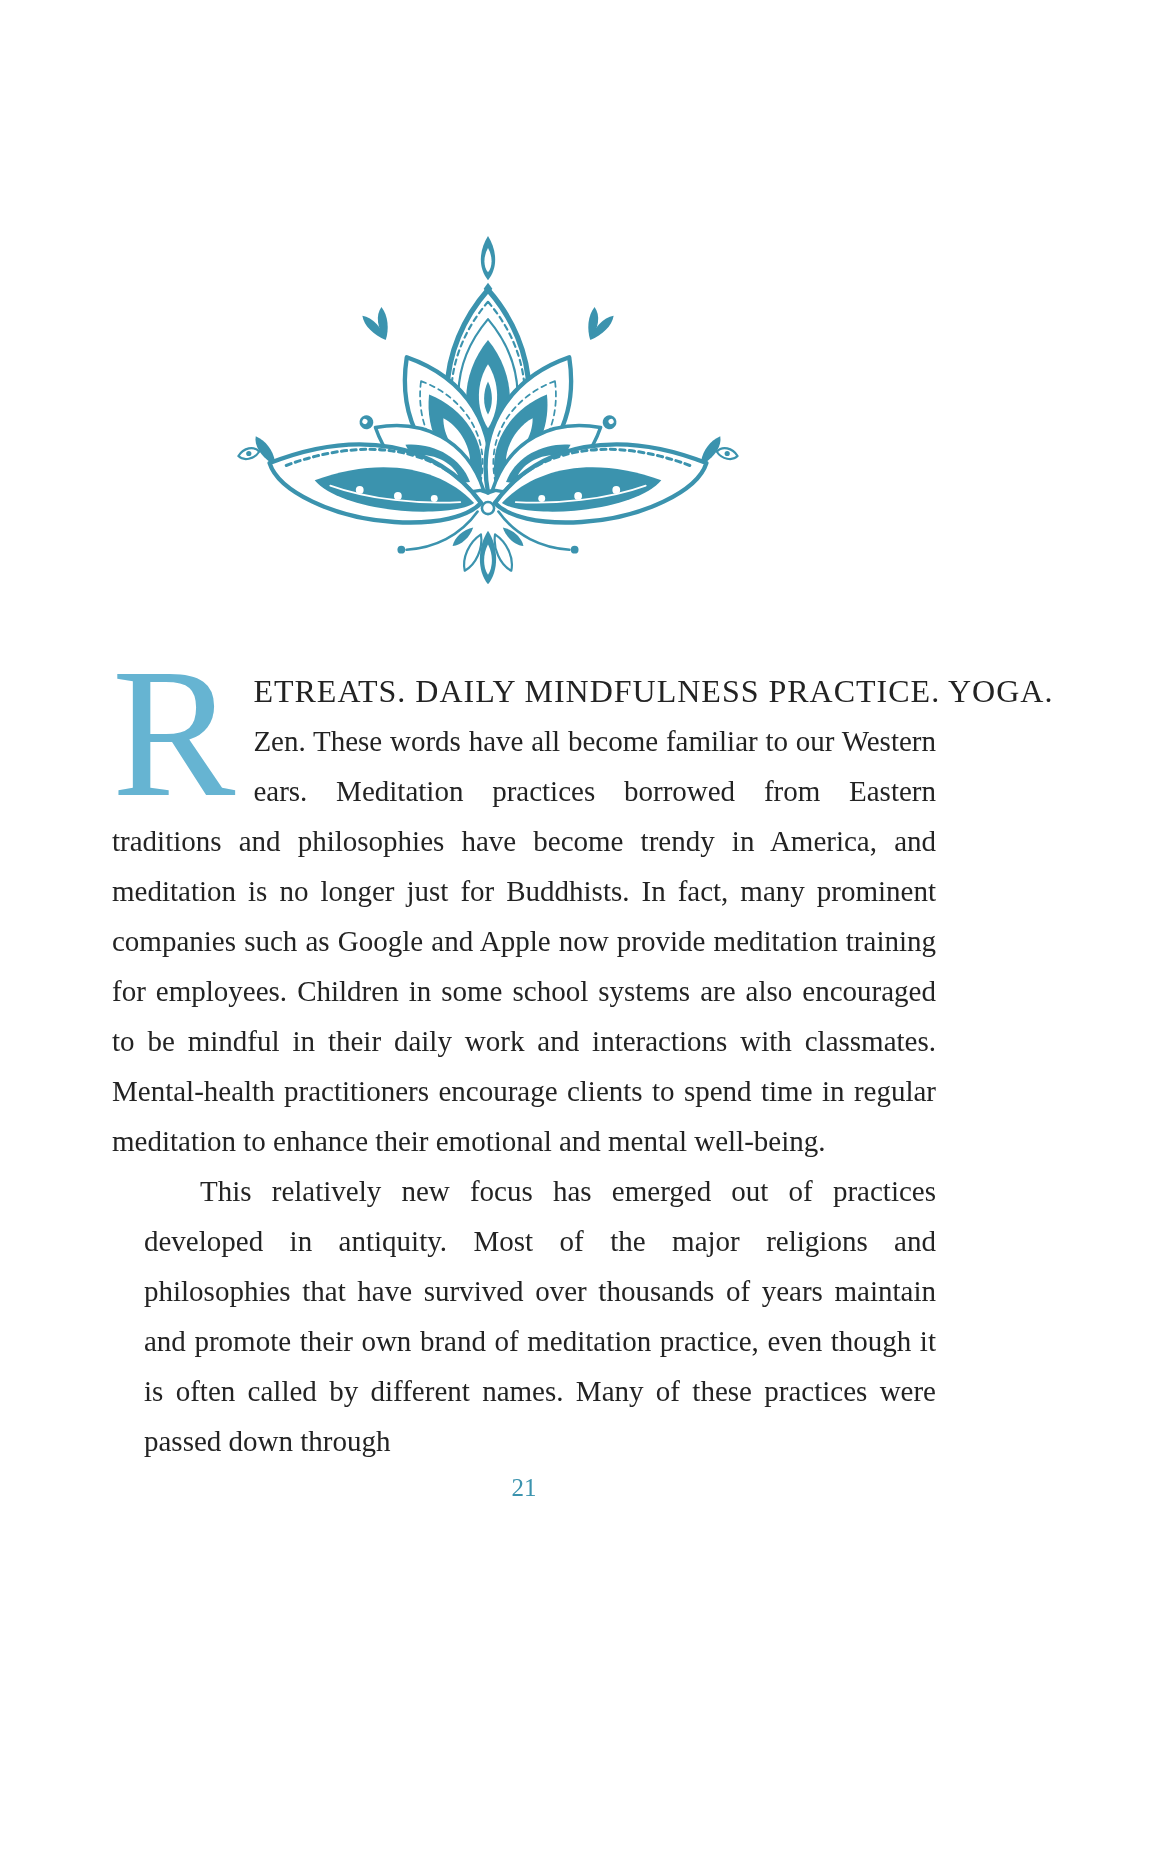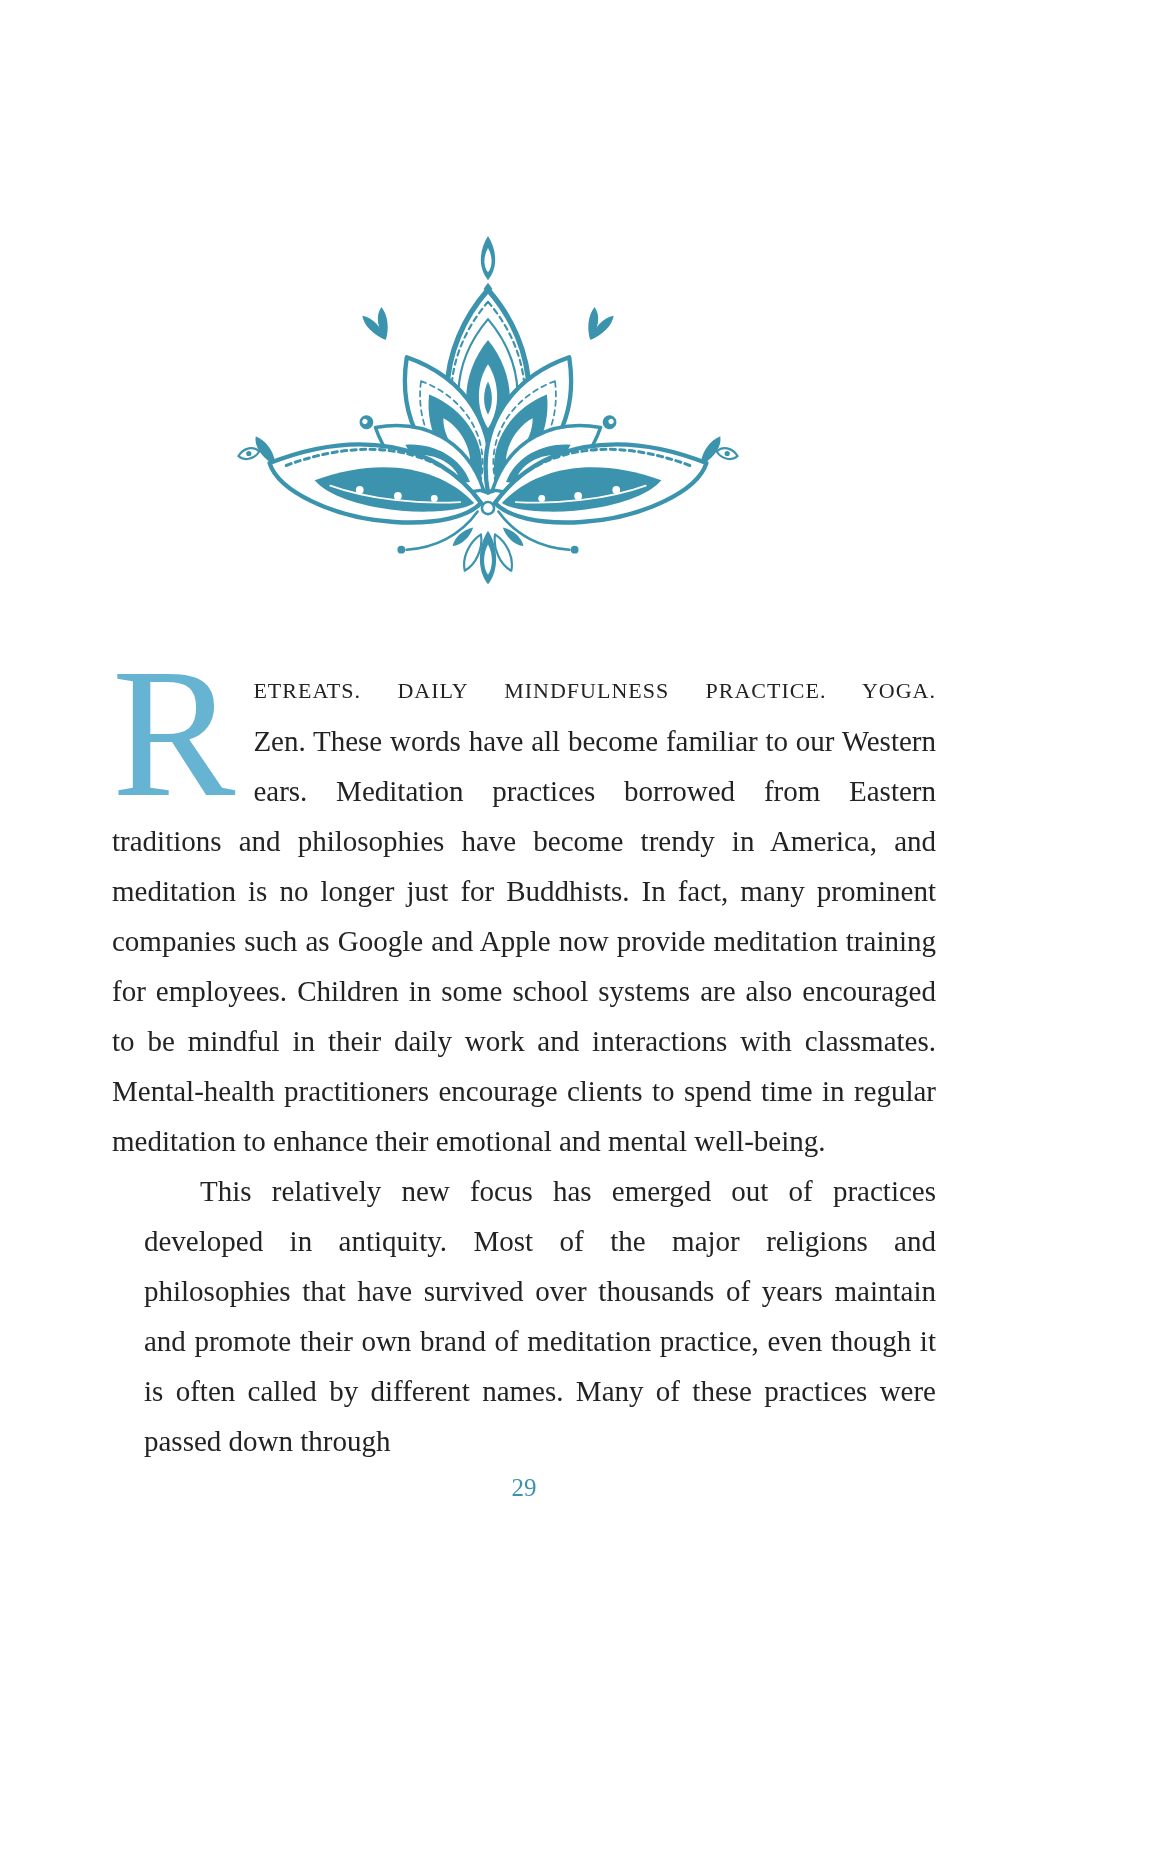--- a/index.html
+++ b/index.html
@@ -47,21 +47,21 @@
     float:left;
     height:146px;
     font-size:185px;
     line-height:146px;
     color:var(--dropcap);
     margin-right:18px;
     position:relative;top:-6px;
   }
   .caps{
     display:block;
-    font-size:22px;
+    font-size:32px;
     letter-spacing:1px;
     text-align:justify;
     text-align-last:justify;
     white-space:nowrap;
   }
   .para-indent{text-indent:56px;margin-left:32px;}
   
   .folio{
     position:absolute;
     left:112px;top:1474px;width:824px;
@@ -134,15 +134,15 @@
       <path d="M300,344 C312,362 313,390 300,406 C287,390 288,362 300,344 Z" class="fillA"></path>
       <path d="M300,360 C306,371 306,386 300,395 C294,386 294,371 300,360 Z" class="fillW"></path>
     </svg>
   </div>
 
   <div class="text-block">
     <p class="para"><span class="dropcap">R</span><span class="caps">ETREATS. DAILY MINDFULNESS PRACTICE. YOGA.</span><span>Zen. These words have all become familiar to our Western ears. Meditation practices borrowed from Eastern traditions and philosophies have become trendy in America, and meditation is no longer just for Buddhists. In fact, many prominent companies such as Google and Apple now provide meditation training for employees. Children in some school systems are also encouraged to be mindful in their daily work and interactions with classmates. Mental-health practitioners encourage clients to spend time in regular meditation to enhance their emotional and mental well-being.</span></p>
     <p class="para para-indent"><span>This relatively new focus has emerged out of practices developed in antiquity. Most of the major religions and philosophies that have survived over thousands of years maintain and promote their own brand of meditation practice, even though it is often called by different names. Many of these practices were passed down through</span></p>
   </div>
 
-  <div class="folio">29</div>
+  <div class="folio">21</div>
 
 </div>
 
 </body></html>

